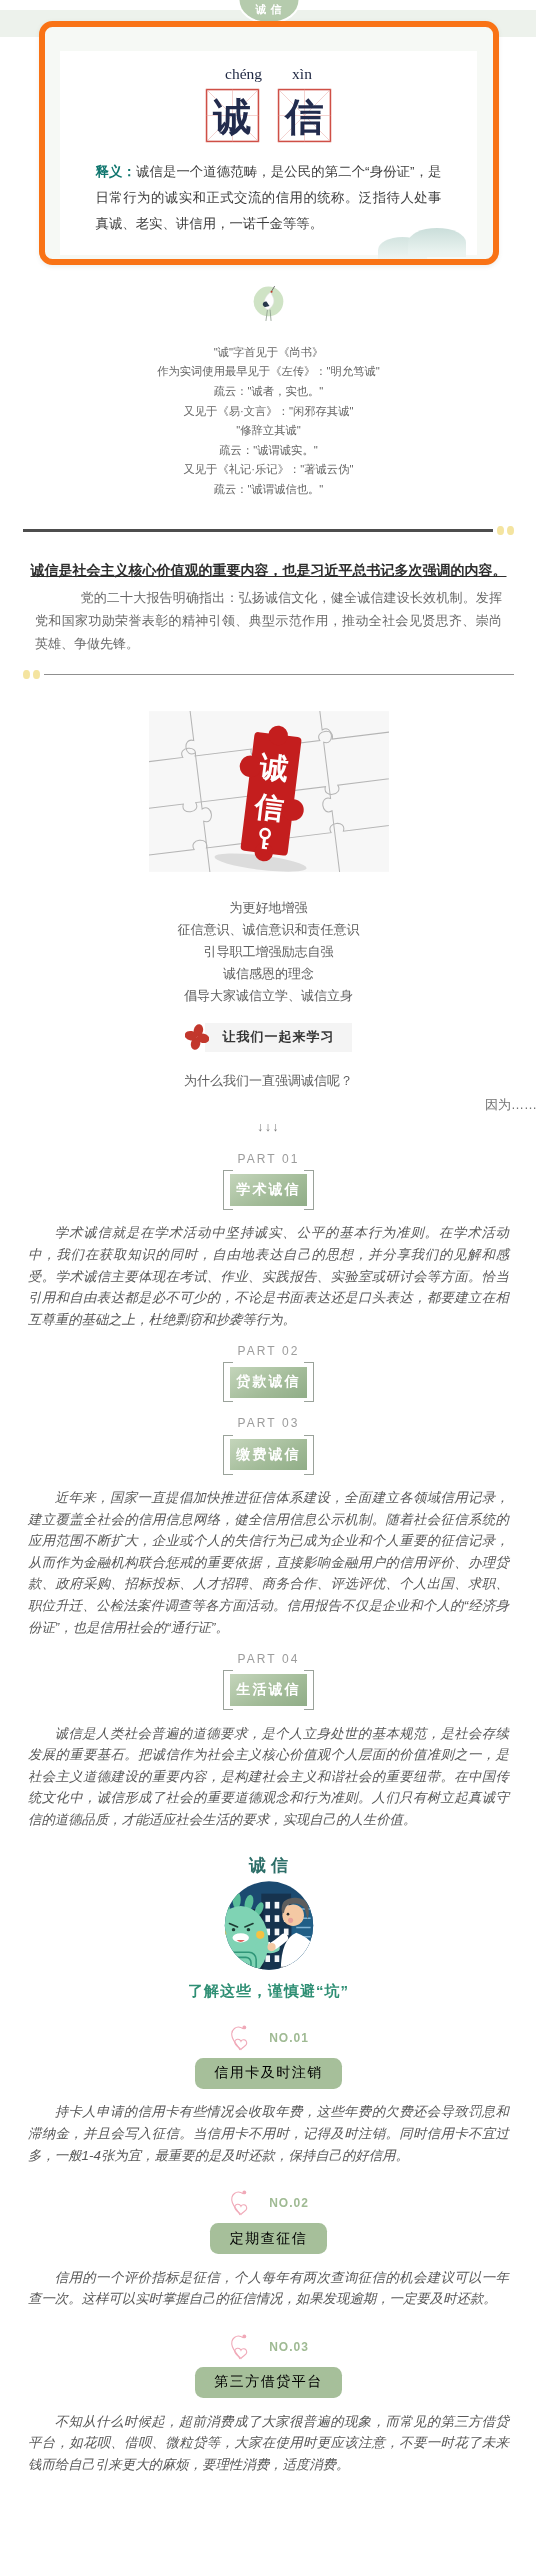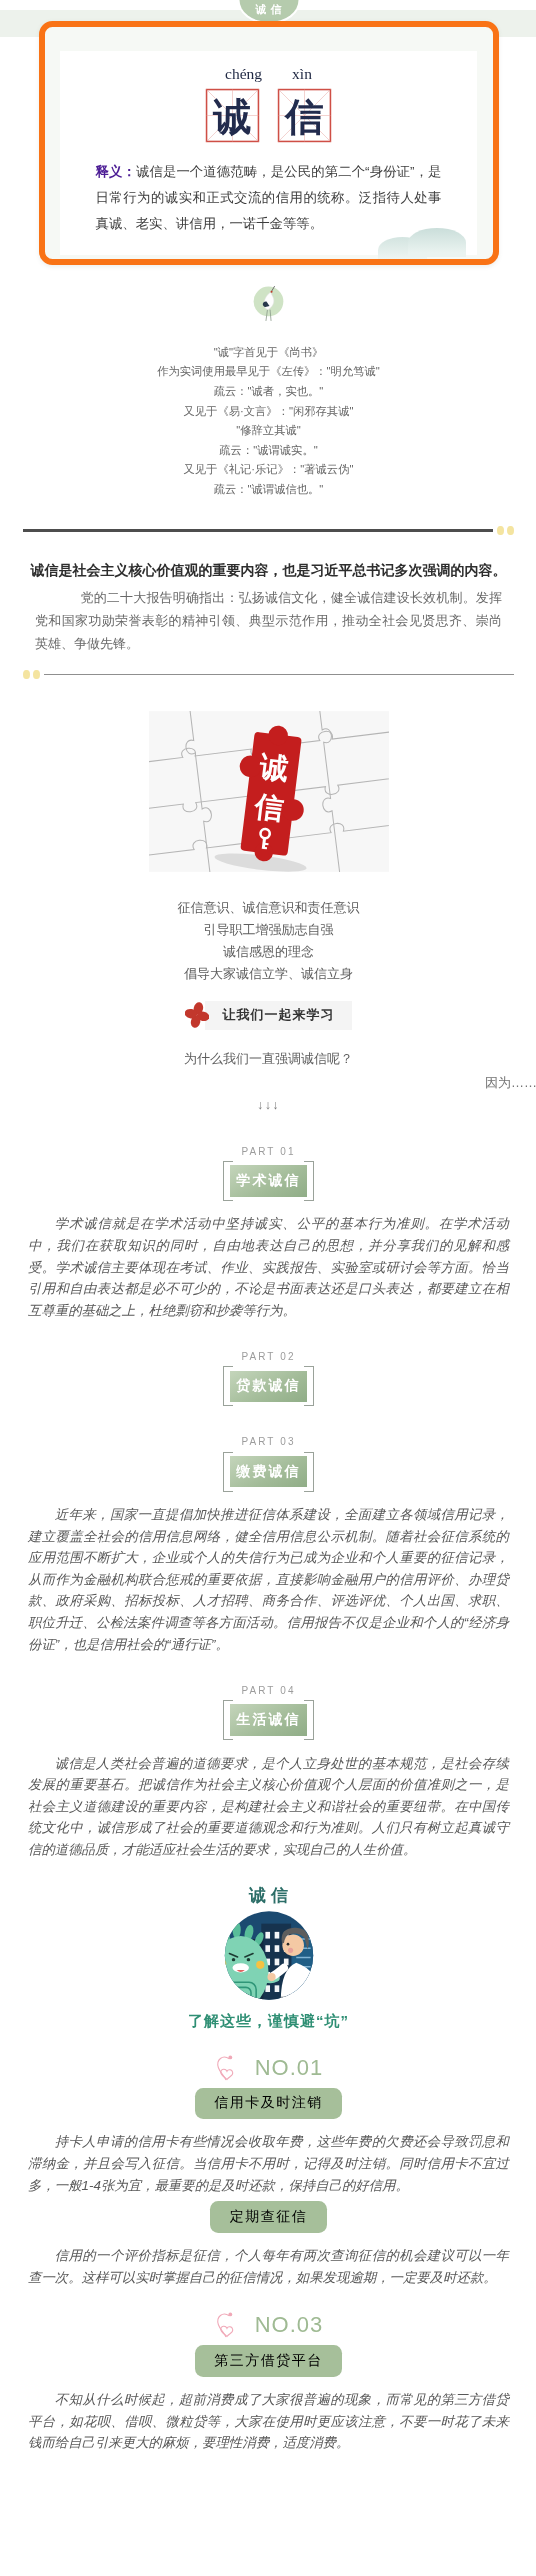--- a/index.html
+++ b/index.html
@@ -19,21 +19,21 @@
   
   .hero-card { position:relative; z-index:2; width:460px; margin:-16.5px auto 0; height:244px;
     background:#f6f9f5; border:6px solid #f97316; border-radius:13.4px;
     box-shadow:0 1.5px 4.1px rgba(90,110,90,.10); overflow:hidden; }
   .card-inner { margin:24px 15.5px 0; background:#fff; padding:14.4px 0 17.5px; }
   .pinyin-row { display:flex; justify-content:center; gap:30px;
     font-family:"Liberation Serif","DejaVu Serif",serif; font-size:15.5px; color:#1e2742; }
   .char-row { display:flex; justify-content:center; gap:17.5px; margin-top:5.2px; }
   .definition { width:346px; margin:15.5px auto 0; font-size:13.4px; line-height:1.95;
     color:#3e3e3e; text-align:justify; }
-  .definition b { color:#4c1d95;margin-top:40px; }
+  .definition b { color:#0f766e;margin-top:40px; }
   .hill { position:absolute; border-radius:50% 50% 0 0; }
   .hill-big { right:27px; bottom:2.1px; width:58px; height:29px;
     background:linear-gradient(180deg,#cadeda 0%,#eaf3f0 85%); }
   .hill-small { right:66px; bottom:-4.1px; width:49px; height:26px;
     background:linear-gradient(180deg,#d3e4e0 0%,#eef5f2 85%); }
 
   
   .crane-wrap { margin-top:18.5px; display:flex; justify-content:center; }
   .etymology { margin-top:18.5px; }
   .etymology p { text-align:center; font-size:11.3px; line-height:19.6px; color:#666; }
@@ -41,57 +41,57 @@
   
   .divider { display:flex; align-items:center; margin:26px 23px 0; }
   .divider .bar-thick { flex:1; height:2.6px; background:#4d4d4d; }
   .divider .bar-thin { flex:1; height:1px; background:#8f8f8f; }
   .dot { width:6.7px; height:9.8px; border-radius:50%; background:#f4e4a0; flex:none; }
   .dots-right .dot { margin-left:3.6px; }
   .dots-left .dot { margin-right:3.6px; }
   .divider.d2 { margin-top:14.4px; }
 
   
-  .intro-bold { margin:25px 26px 0; text-align:center; font-size:14px; font-weight:bold; color:#2e2e2e; line-height:20.6px; }
+  .intro-bold { margin:25px 26px 0; text-align:center; font-size:14px; font-weight:bold; color:#2e2e2e; line-height:20.6px;text-decoration:underline; }
   .intro-text { margin:5.2px 35px 0; font-size:13px; color:#686868; line-height:23px; text-align:justify; text-indent:3.5em; }
 
   
   .puzzle-wrap { margin-top:32px; display:flex; justify-content:center; }
 
   
   .slogan { margin-top:25px; }
   .slogan p { text-align:center; font-size:13px; color:#5e5e5e; line-height:22px; }
   .cta-row { margin-top:15.5px; display:flex; justify-content:center; align-items:center; }
   .cta-box { width:147px; height:29px; background:#f4f4f4; display:flex; justify-content:center;
     align-items:center; font-size:13px; font-weight:bold; color:#333; letter-spacing:1px; cursor:pointer; }
   .clover { margin-right:-4.1px; position:relative; z-index:1; }
   .q1 { margin-top:17.5px; text-align:center; font-size:13px; color:#5e5e5e; line-height:24px; }
   .q2 { text-align:right; font-size:13px; color:#737373; line-height:24px; }
   .arrows { text-align:center; font-size:12.4px; color:#7a7a7a; letter-spacing:1.5px; line-height:20.6px; }
 
   
-  .part-label { margin-top:30px; text-align:center; color:#9c9c9c; font-size:10px; letter-spacing:2.1px; }
+  .part-label { margin-top:14px; text-align:center; color:#9c9c9c; font-size:12px; letter-spacing:2.1px; }
   .part-box { position:relative; width:91px; height:40px; margin:4.1px auto 0; }
   .part-box::before, .part-box::after { content:""; position:absolute; top:0; bottom:0; width:9.3px; }
   .part-box::before { left:0; border:1px solid #9aa29a; border-right:none; }
   .part-box::after { right:0; border:1px solid #9aa29a; border-left:none; }
   .part-box-inner { position:absolute; left:6.7px; right:6.7px; top:4.1px; bottom:4.1px;
     background:linear-gradient(150deg,#c4d5bb 0%,#a2bb98 60%,#90ad87 100%);
     display:flex; justify-content:center; align-items:center;
     color:#fff; font-size:14px; font-weight:bold; letter-spacing:2.1px; }
   .body-para { margin:12.4px 28px 0; font-size:13.4px; color:#585858; line-height:21.6px;
     text-align:justify; text-indent:2em;font-style:italic; }
 
   
   .mascot { margin-top:23px; text-align:center; }
   .mascot-title { color:#2c6e68; font-size:17px; font-weight:bold; letter-spacing:5.2px; text-indent:5.2px; }
   .mascot-scene { margin-top:2.1px; }
   .tips-heading { margin-top:9.3px; text-align:center; color:#2f8f74; font-size:15px; font-weight:bold; letter-spacing:1px; }
   .tip-no-row { margin-top:21.6px; display:flex; justify-content:center; align-items:center; }
-  .tip-no { color:#9fba93; font-size:22px; font-weight:normal; letter-spacing:1px; margin-left:17px; }
+  .tip-no { color:#9fba93; font-size:12px; font-weight:bold; letter-spacing:1px; margin-left:17px; }
   .tip-pill { margin:5.2px auto 0; width:fit-content; background:#a6bf9a; color:#000000;
     font-size:14px; letter-spacing:1.5px; padding:6.7px 19.6px; border-radius:8.2px; }
 </style>
 </head>
 <body>
 
 <div class="page">
 
   <div class="top-white"></div>
   <div class="top-band"></div>
@@ -194,20 +194,21 @@
           <circle cx="235" cy="238" r="9" fill="none" stroke="#fff" stroke-width="5"></circle>
           <line x1="235" y1="247" x2="235" y2="268" stroke="#fff" stroke-width="6"></line>
           <line x1="235" y1="258" x2="244" y2="258" stroke="#fff" stroke-width="4"></line>
           <line x1="235" y1="266" x2="242" y2="266" stroke="#fff" stroke-width="4"></line>
         </g>
       </g>
     </svg>
   </div>
 
   <div class="slogan">
+    <p>为更好地增强</p>
     <p>征信意识、诚信意识和责任意识</p>
     <p>引导职工增强励志自强</p>
     <p>诚信感恩的理念</p>
     <p>倡导大家诚信立学、诚信立身</p>
   </div>
 
   <div class="cta-row">
     <svg class="clover" width="24" height="26" viewBox="0 0 46 50">
       <g fill="#c2372c" transform="rotate(12 23 25)">
         <ellipse cx="23" cy="12" rx="9" ry="12"></ellipse>
@@ -315,28 +316,36 @@
     <svg width="24" height="30" viewBox="0 0 50 62">
       <path d="M32 12 C18 2 4 14 9 30 c3 10 12 16 16 26" stroke="#f0a9b8" fill="none" stroke-width="2.2"></path>
       <circle cx="34" cy="9" r="4" fill="#f0a9b8"></circle>
       <path d="M27 38 c-3 -7 -13 -5 -13 2 c0 7 9 10 13 15 c4 -6 13 -8 12 -14 c-1 -8 -10 -8 -12 -3 z" fill="none" stroke="#f0a9b8" stroke-width="2.2"></path>
     </svg>
     <span class="tip-no">NO.01</span>
   </div>
   <div class="tip-pill">信用卡及时注销</div>
   <p class="body-para">持卡人申请的信用卡有些情况会收取年费，这些年费的欠费还会导致罚息和滞纳金，并且会写入征信。当信用卡不用时，记得及时注销。同时信用卡不宜过多，一般1-4张为宜，最重要的是及时还款，保持自己的好信用。</p>
 
-  <div class="tip-pill">定期查征信</div>
-  <p class="body-para">信用的一个评价指标是征信，个人每年有两次查询征信的机会建议可以一年查一次。这样可以实时掌握自己的征信情况，如果发现逾期，一定要及时还款。</p>
-
   <div class="tip-no-row">
     <svg width="24" height="30" viewBox="0 0 50 62">
       <path d="M32 12 C18 2 4 14 9 30 c3 10 12 16 16 26" stroke="#f0a9b8" fill="none" stroke-width="2.2"></path>
       <circle cx="34" cy="9" r="4" fill="#f0a9b8"></circle>
       <path d="M27 38 c-3 -7 -13 -5 -13 2 c0 7 9 10 13 15 c4 -6 13 -8 12 -14 c-1 -8 -10 -8 -12 -3 z" fill="none" stroke="#f0a9b8" stroke-width="2.2"></path>
     </svg>
+    <span class="tip-no">NO.02</span>
+  </div>
+  <div class="tip-pill">定期查征信</div>
+  <p class="body-para">信用的一个评价指标是征信，个人每年有两次查询征信的机会建议可以一年查一次。这样可以实时掌握自己的征信情况，如果发现逾期，一定要及时还款。</p>
+
+  <div class="tip-no-row">
+    <svg width="24" height="30" viewBox="0 0 50 62">
+      <path d="M32 12 C18 2 4 14 9 30 c3 10 12 16 16 26" stroke="#f0a9b8" fill="none" stroke-width="2.2"></path>
+      <circle cx="34" cy="9" r="4" fill="#f0a9b8"></circle>
+      <path d="M27 38 c-3 -7 -13 -5 -13 2 c0 7 9 10 13 15 c4 -6 13 -8 12 -14 c-1 -8 -10 -8 -12 -3 z" fill="none" stroke="#f0a9b8" stroke-width="2.2"></path>
+    </svg>
     <span class="tip-no">NO.03</span>
   </div>
   <div class="tip-pill">第三方借贷平台</div>
   <p class="body-para">不知从什么时候起，超前消费成了大家很普遍的现象，而常见的第三方借贷平台，如花呗、借呗、微粒贷等，大家在使用时更应该注意，不要一时花了未来钱而给自己引来更大的麻烦，要理性消费，适度消费。</p>
 
 </div>
 
 
 </body></html>

